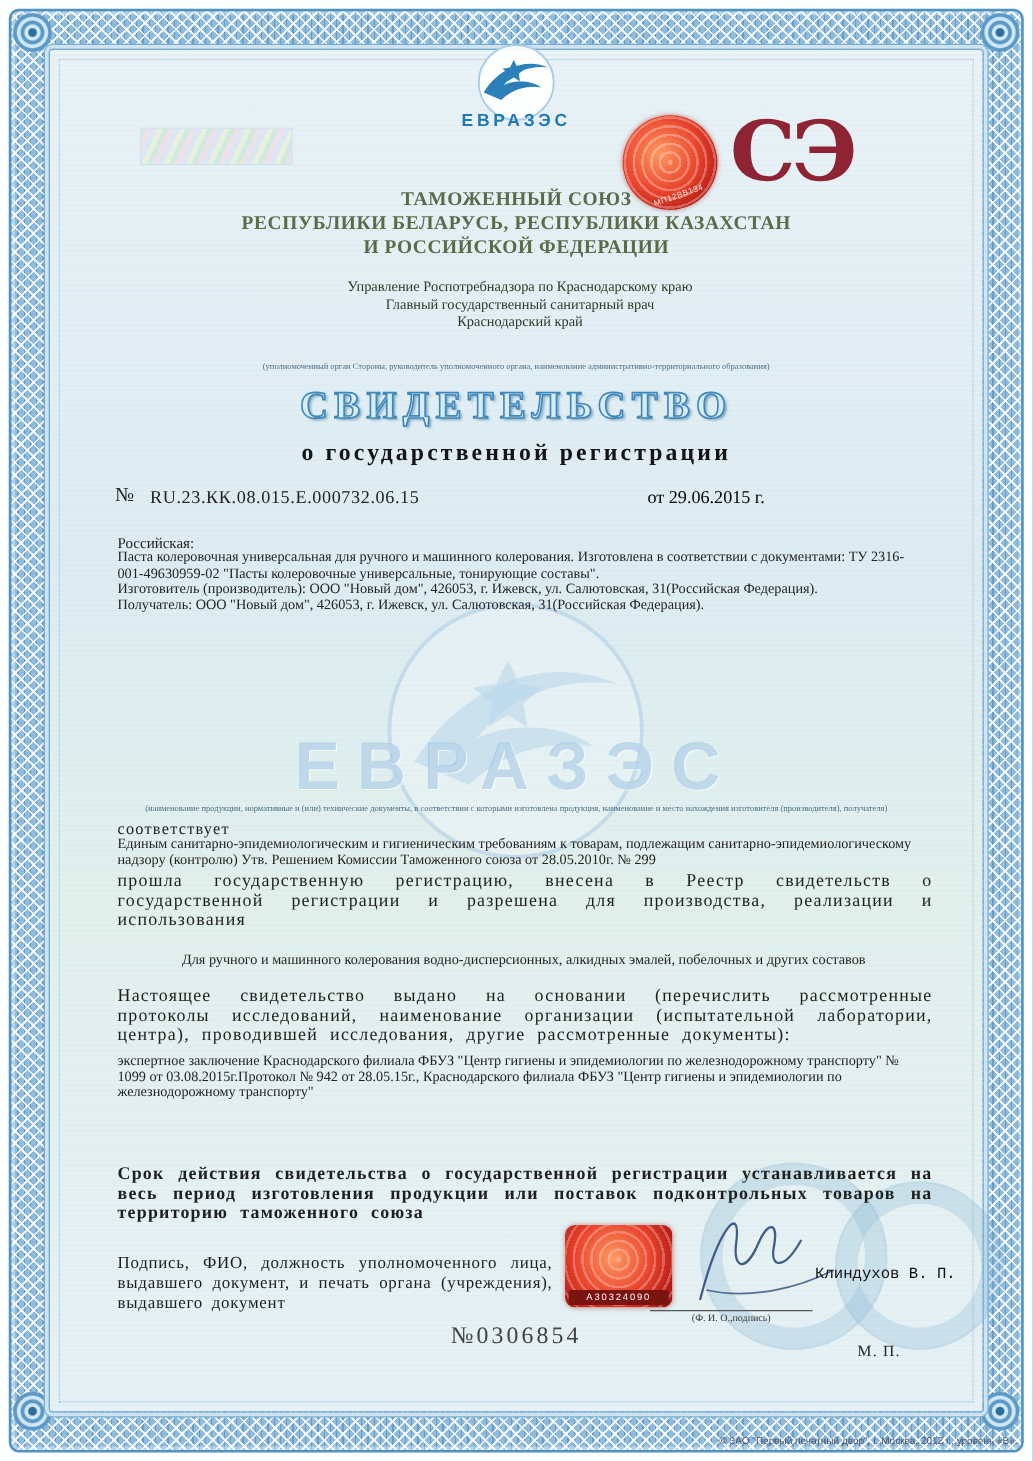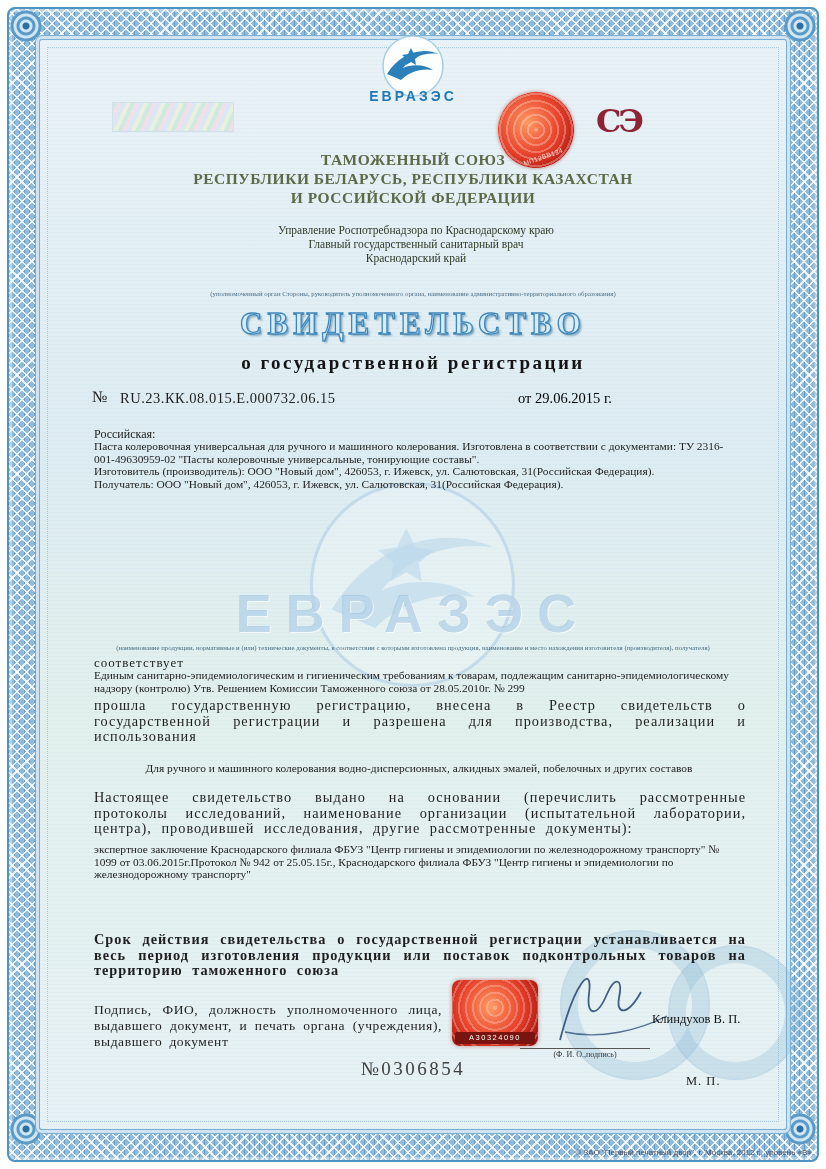--- a/index.html
+++ b/index.html
@@ -96,22 +96,22 @@
   }
   #holo-top-code {
     position:absolute; bottom:7px; left:0; right:0; text-align:center;
     font-size:6.5px; color:rgba(255,235,225,.95); letter-spacing:.5px;
     transform:rotate(-4deg);
     font-family:"Liberation Sans", sans-serif;
   }
   #se {
     position:absolute; left:584px; top:96px;
     font-family:"DejaVu Serif", serif;
-    font-weight:bold; font-size:32px; line-height:50px;
-    color:#8e2433; letter-spacing:-3px;margin-left:12px;
+    font-weight:bold; font-size:66px; line-height:50px;
+    color:#8e2433; letter-spacing:-3px;
   }
 
   
   .h-main { position:absolute; left:42px; right:42px; text-align:center;
     font-weight:bold; font-size:15.5px; letter-spacing:.5px; color:#5c6a48; }
   #h1a { top:151px; } #h1b { top:170px; } #h1c { top:189px; }
   .h-auth { position:absolute; left:48px; right:42px; text-align:center;
     font-size:11.5px; color:#2e3a26;margin-top:11px; }
   #auth1 { top:213px; } #auth2 { top:227px; } #auth3 { top:241px; }
   .tiny-note { position:absolute; left:80px; right:80px; text-align:center;
@@ -168,21 +168,21 @@
       radial-gradient(circle at 45% 40%, #ff9a63 0%, #e8432c 50%, #b51c14 82%, #8f1410 100%);
     box-shadow:0 0 4px rgba(150,30,20,.45);
   }
   #holo-bottom-code {
     position:absolute; bottom:2px; left:3px; right:3px; height:12px;
     background:#7a1410; color:#fff; text-align:center;
     font-size:7.5px; line-height:12px; letter-spacing:1.5px;
     font-family:"Liberation Sans", sans-serif; border-radius:2px;
   }
   #signature { position:absolute; left:545px; top:952px; width:130px; height:108px; }
-  #signer-name { position:absolute; left:652px; top:1012px; font-size:12.5px; color:#111; }
+  #signer-name { position:absolute; left:652px; top:1012px; font-size:12.5px; color:#111;font-family:Liberation Mono, monospace; }
   #fio-note {
     position:absolute; left:520px; top:1048px; width:130px;
     border-top:1px solid #555; padding-top:1px;
     font-size:8px; text-align:center; color:#333;
   }
   #doc-num {
     position:absolute; top:1058px; left:42px; right:42px; text-align:center;
     font-size:19px; letter-spacing:2.5px; color:#404040;
   }
   #mp { position:absolute; left:686px; top:1074px; font-size:12.5px; letter-spacing:1px; color:#222; }
@@ -256,21 +256,21 @@
   </div>
   <div id="note2" class="tiny-note">(наименование продукции, нормативные и (или) технические документы, в соответствии с которыми изготовлена продукция, наименование и место нахождения изготовителя (производителя), получателя)</div>
 
   <div id="sootv">соответствует</div>
   <div id="compliance" class="small-text">Единым санитарно-эпидемиологическим и гигиеническим требованиям к товарам, подлежащим санитарно-эпидемиологическому надзору (контролю) Утв. Решением Комиссии Таможенного союза от 28.05.2010г. № 299</div>
 
   <div id="para-reg" class="para-big">прошла государственную регистрацию, внесена в Реестр свидетельств о государственной регистрации и разрешена для производства, реализации и использования</div>
   <div id="usage" class="small-text">Для ручного и машинного колерования водно-дисперсионных, алкидных эмалей, побелочных и других составов</div>
 
   <div id="para-basis" class="para-big">Настоящее свидетельство выдано на основании (перечислить рассмотренные протоколы исследований, наименование организации (испытательной лаборатории, центра), проводившей исследования, другие рассмотренные документы):</div>
-  <div id="basis-text" class="small-text">экспертное заключение Краснодарского филиала ФБУЗ "Центр гигиены и эпидемиологии по железнодорожному транспорту" № 1099 от 03.06.2015г.Протокол № 942 от 25.05.15г., Краснодарского филиала ФБУЗ "Центр гигиены и эпидемиологии по железнодорожному транспорту"</div>
+  <div id="basis-text" class="small-text">экспертное заключение Краснодарского филиала ФБУЗ "Центр гигиены и эпидемиологии по железнодорожному транспорту" № 1099 от 03.08.2015г.Протокол № 942 от 28.05.15г., Краснодарского филиала ФБУЗ "Центр гигиены и эпидемиологии по железнодорожному транспорту"</div>
 
   <div id="para-validity" class="para-big">Срок действия свидетельства о государственной регистрации устанавливается на весь период изготовления продукции или поставок подконтрольных товаров на территорию таможенного союза</div>
 
   <div id="sign-label">Подпись, ФИО, должность уполномоченного лица, выдавшего документ, и печать органа (учреждения), выдавшего документ</div>
 
   <div id="holo-bottom">
     <div id="holo-bottom-code">А30324090</div>
   </div>
 
   <div id="signature">

